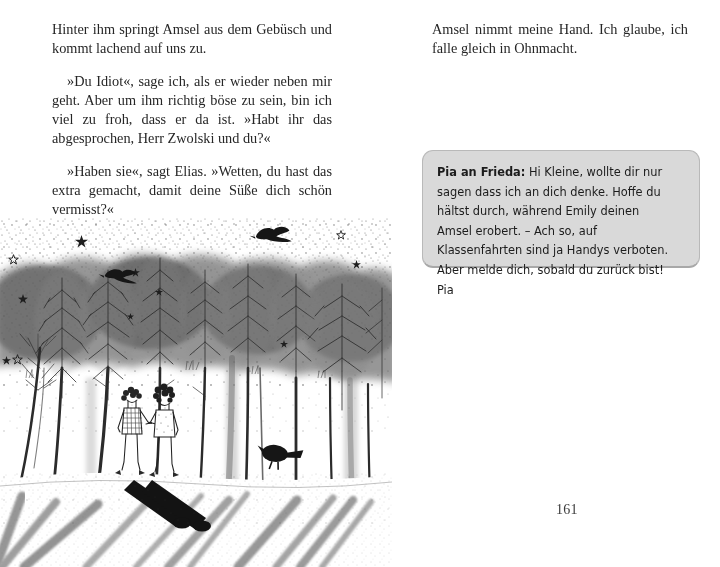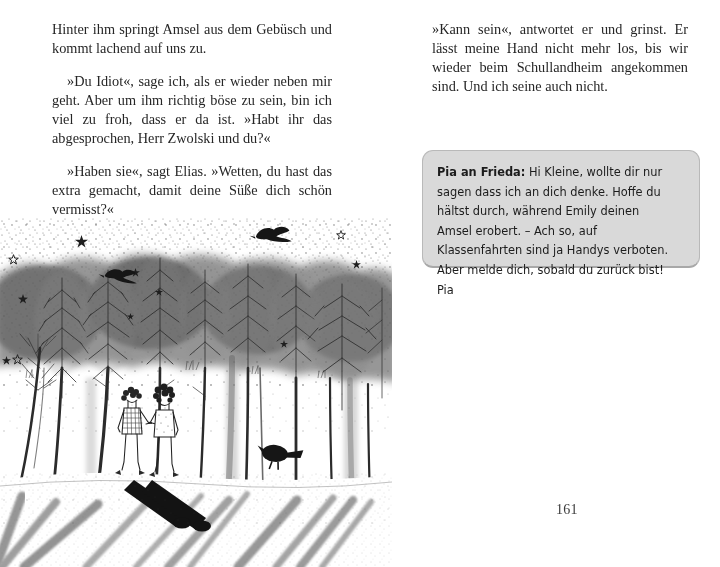--- a/index.html
+++ b/index.html
@@ -91,21 +91,21 @@
 </head>
 <body>
 
 <div class="col" id="left-column">
   <p>Hinter ihm springt Amsel aus dem Gebüsch und kommt lachend auf uns zu.</p>
   <p>»Du Idiot«, sage ich, als er wieder neben mir geht. Aber um ihm richtig böse zu sein, bin ich viel zu froh, dass er da ist. »Habt ihr das abgesprochen, Herr Zwolski und du?«</p>
   <p>»Haben sie«, sagt Elias. »Wetten, du hast das extra gemacht, damit deine Süße dich schön vermisst?«</p>
 </div>
 
 <div class="col" id="right-column">
-  <p>»Kann sein«, antwortet er und grinst. Er lässt meine Hand nicht mehr los, bis wir wieder beim Schullandheim angekommen sind. Und ich seine auch nicht.</p>
+  <p>Amsel nimmt meine Hand. Ich glaube, ich falle gleich in Ohnmacht.</p>
 </div>
 
 <div id="message-box">
   <span class="sender">Pia an Frieda:</span><span class="body"> Hi Kleine, wollte dir nur sagen dass ich an dich denke. Hoffe du hältst durch, während Emily deinen Amsel erobert. – Ach so, auf Klassenfahrten sind ja Handys verboten. Aber melde dich, sobald du zurück bist! Pia</span>
 </div>
 
 <div id="page-number">161</div>
 
 <div id="illustration">
 <svg viewBox="0 0 392 349" xmlns="http://www.w3.org/2000/svg" aria-hidden="true">

